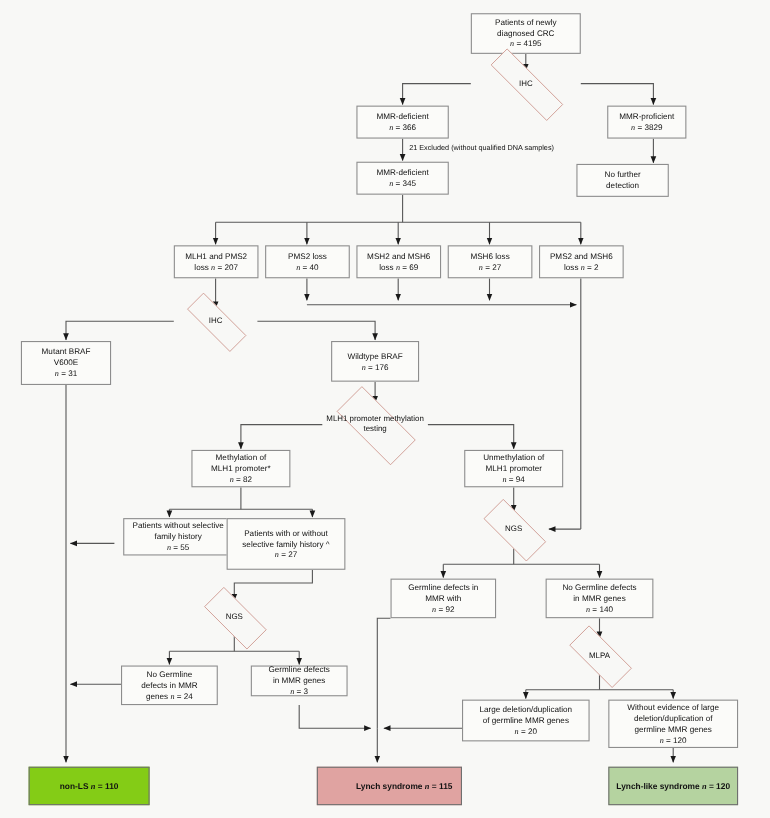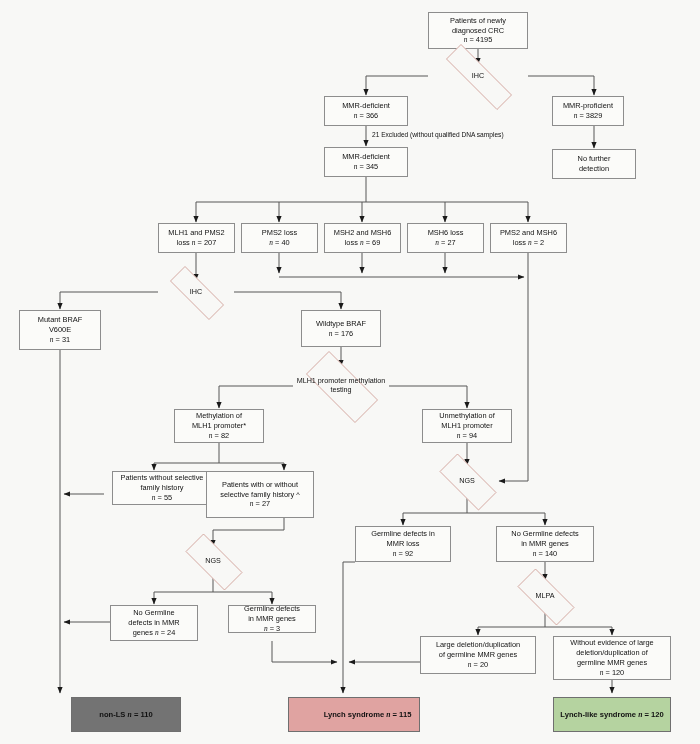--- a/index.html
+++ b/index.html
@@ -43,21 +43,21 @@
     transform-origin:center;
   }
   .diamond .dlabel{position:relative;z-index:2;}
 
   .result{
     position:absolute;box-sizing:border-box;
     display:flex;align-items:center;justify-content:center;
     text-align:center;font-size:7.6px;line-height:1.45;font-weight:bold;color:#111;
     border:1px solid #6f6f6f;
   }
-  .result.blue{background:#737373;margin-left:45px;}
+  .result.blue{background:#84cc16;}
   .result.pink{background:#e0a3a1;}
   .result.green{background:#b5d3a0;}
   .result em{font-style:italic;font-family:"Liberation Serif","DejaVu Serif",serif;}
 
   .edgelabel{
     position:absolute;font-size:6.6px;color:#111;white-space:nowrap;
   }
 </style>
 </head>
 <body>
@@ -177,21 +177,21 @@
     </div>
   </div>
 
   <div class="node" style="left:552px;top:96px;width:72px;height:30px;">
     <div>
       <span class="ln">MMR-proficient</span>
       <span class="ln"><em>n</em><span> = 3829</span></span>
     </div>
   </div>
 
-  <div class="node" style="left:552px;top:149px;width:84px;height:30px;">
+  <div class="node" style="left:524px;top:149px;width:84px;height:30px;">
     <div>
       <span class="ln">No further</span>
       <span class="ln">detection</span>
     </div>
   </div>
 
   <div class="edgelabel" style="left:372px;top:131px;">21 Excluded (without qualified DNA samples)</div>
 
   <div class="node" style="left:324px;top:147px;width:84px;height:30px;">
     <div>
@@ -317,21 +317,21 @@
   </div>
 
   <div class="diamond" style="left:429px;top:464px;width:76px;height:34px;">
     <div class="dshape"></div>
     <span class="dlabel">NGS</span>
   </div>
 
   <div class="node" style="left:355px;top:526px;width:96px;height:36px;">
     <div>
       <span class="ln">Germline defects in</span>
-      <span class="ln">MMR loss</span>
+      <span class="ln">MMR with</span>
       <span class="ln"><em>n</em><span> = 92</span></span>
     </div>
   </div>
 
   <div class="node" style="left:496px;top:526px;width:98px;height:36px;">
     <div>
       <span class="ln">No Germline defects</span>
       <span class="ln">in MMR genes</span>
       <span class="ln"><em>n</em><span> = 140</span></span>
     </div>

